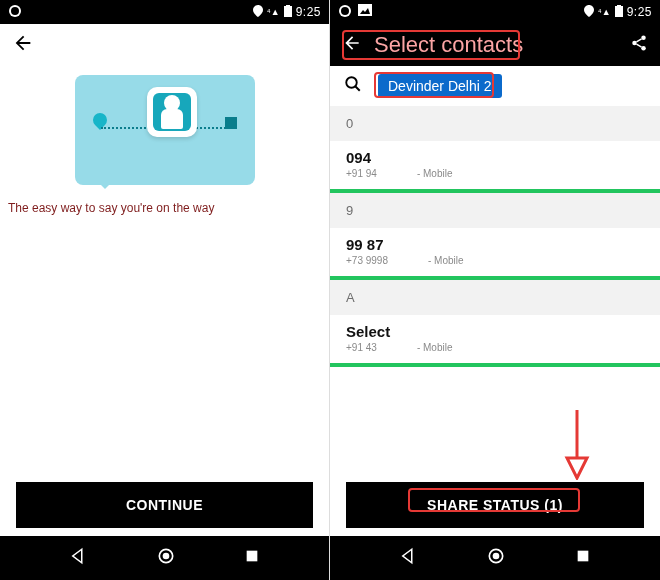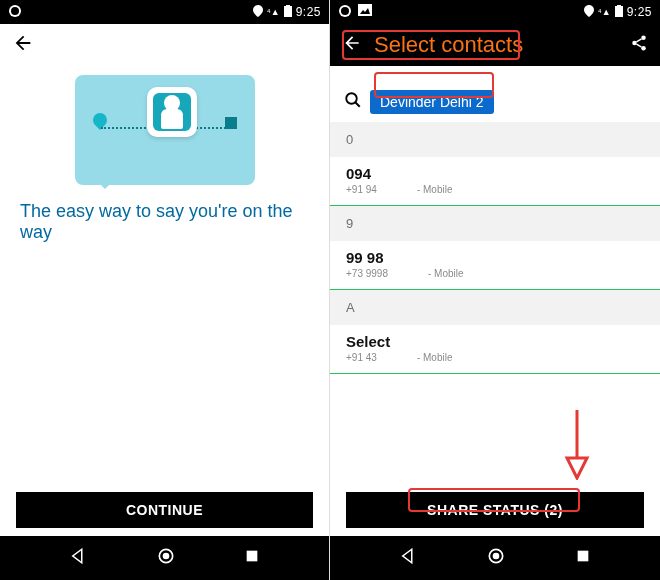--- a/index.html
+++ b/index.html
@@ -7,53 +7,53 @@
   .phone { width: 330px; height: 580px; display: flex; flex-direction: column; position: relative; background: #fff; }
   .phone.left { border-right: 1px solid #ddd; }
 
   .status-bar { height: 24px; background: #000; color: #fff; display: flex; align-items: center; padding: 0 8px; font-size: 12px; }
   .status-bar .s-left { flex: 0 0 auto; display: flex; gap: 6px; }
   .status-bar .s-right { margin-left: auto; display: flex; align-items: center; gap: 4px; }
   .sb-ico { display: inline-block; }
   .sb-time { font-weight: 400; letter-spacing: .5px; }
 
   .hdr { display: flex; align-items: center; padding: 8px 12px; gap: 12px; }
-  .hdr.dark { background: #000; color: #f97316; }
+  .hdr.dark { background: #000; color: #fca5a5; }
   .back-arrow { font-size: 20px; font-weight: 600; }
   .hdr-title { font-size: 22px; font-weight: 400; }
   .hdr-right { margin-left: auto; font-size: 18px; }
 
   .illus-wrap { display:flex; justify-content:center; padding: 8px 0 10px; }
   .illus-bubble { width: 180px; height: 110px; background: #97dbe8; border-radius: 8px; position: relative; }
   .illus-bubble::after { content:""; position:absolute; left:20px; bottom:-14px; border:10px solid transparent; border-top-color:#97dbe8; }
   .illus-pin { position:absolute; left:18px; top:38px; width:14px; height:14px; background:#17b5c8; border-radius:50% 50% 50% 0; transform: rotate(-45deg); }
   .illus-end { position:absolute; right:18px; top:42px; width:12px; height:12px; background:#0a7d8c; }
   .illus-line { position:absolute; left:26px; right:26px; top:52px; height:0; border-top:2px dotted #0a7d8c; }
   .illus-avatar { position:absolute; left:72px; top:12px; width:50px; height:50px; background:#fff; border-radius:10px; box-shadow:0 2px 4px rgba(0,0,0,.15);}
   .illus-avatar::before { content:""; position:absolute; inset:6px; background:#17a7bb; border-radius:6px;}
   .illus-head { position:absolute; left:17px; top:8px; width:16px; height:16px; background:#fff; border-radius:50%; z-index:1;}
   .illus-body { position:absolute; left:14px; top:22px; width:22px; height:20px; background:#fff; border-radius:6px 6px 2px 2px; z-index:1;}
 
-  .intro-title { font-size: 18px; font-weight: 500; color: #0369a1; padding: 6px 20px 8px; }
+  .intro-title { font-size: 12px; font-weight: 500; color: #7f1d1d; padding: 6px 8px 8px; }
   .intro-body  { font-size: 13px; color: #767676; line-height: 1.5; padding: 0 20px; }
 
   .cta-bar { margin-top:auto; padding: 0 16px 8px; }
-  .cta-btn { width:100%; height:36px; background:#000; color:#fff; display:flex; align-items:center; justify-content:center; font-weight:700; letter-spacing:.5px; font-size:14px; }
+  .cta-btn { width:100%; height:46px; background:#000; color:#fff; display:flex; align-items:center; justify-content:center; font-weight:700; letter-spacing:.5px; font-size:14px; }
 
   .nav-bar { height: 44px; background:#000; display:flex; align-items:center; justify-content:space-evenly; }
   .nav-ico { color:#fff; }
 
   
-  .search-row { display:flex; align-items:center; gap:8px; background:#fff; padding: 8px 14px; margin-top: 16px; }
+  .search-row { display:flex; align-items:center; gap:16px; background:#fff; padding: 8px 14px; }
   .search-ico { font-size:18px; font-weight:bold; }
   .chip { background:#0b6acb; color:#fff; border-radius:3px; padding:4px 10px; font-size:14px; display:flex; align-items:center; gap:6px; }
 
   .list { flex:1; overflow:hidden; background:#fff; }
   .sec-hdr { background:#f2f2f2; color:#6e6e6e; font-size:13px; padding:10px 16px; }
-  .row { padding: 8px 16px 10px; border-bottom:1px solid #22c55e; display:flex; flex-direction:column; }
+  .row { padding: 8px 16px 10px; border-bottom:4px solid #22c55e; display:flex; flex-direction:column; }
   .row .r-name { font-size:15px; font-weight:600; color:#111; }
   .row .r-sub { font-size:10px; color:#8a8a8a; display:flex; gap:40px; padding-top:2px;}
 
   
   .anno { position:absolute; border:2px solid #e53935; border-radius:4px; pointer-events:none; }
   .anno-arrow { position:absolute; pointer-events:none; }
 </style>
 </head>
 <body>
 
@@ -190,38 +190,38 @@
     <div class="sec-hdr">0</div>
     <div class="row">
       <span class="r-name">094</span>
       <span class="r-sub">
         <span>+91 94</span>
         <span>- Mobile</span>
       </span>
     </div>
     <div class="sec-hdr">9</div>
     <div class="row">
-      <span class="r-name">99 98</span>
+      <span class="r-name">99 87</span>
       <span class="r-sub">
         <span>+73 9998</span>
         <span>- Mobile</span>
       </span>
     </div>
     <div class="sec-hdr">A</div>
     <div class="row">
       <span class="r-name">Select</span>
       <span class="r-sub">
         <span>+91 43</span>
         <span>- Mobile</span>
       </span>
     </div>
   </div>
 
   <div class="cta-bar">
-    <div class="cta-btn">SHARE STATUS (2)</div>
+    <div class="cta-btn">SHARE STATUS (1)</div>
   </div>
 
   <div class="nav-bar">
     <span class="nav-ico"><svg width="18" height="18" viewBox="0 0 24 24">
           <path d="M17 3l-12 9 12 9z" fill="none" stroke="#fff" stroke-width="2"></path>
         </svg></span>
     <span class="nav-ico"><svg width="20" height="20" viewBox="0 0 24 24">
           <circle cx="12" cy="12" r="8" fill="none" stroke="#fff" stroke-width="2"></circle>
           <circle cx="12" cy="12" r="4" fill="#fff"></circle>
         </svg></span>

